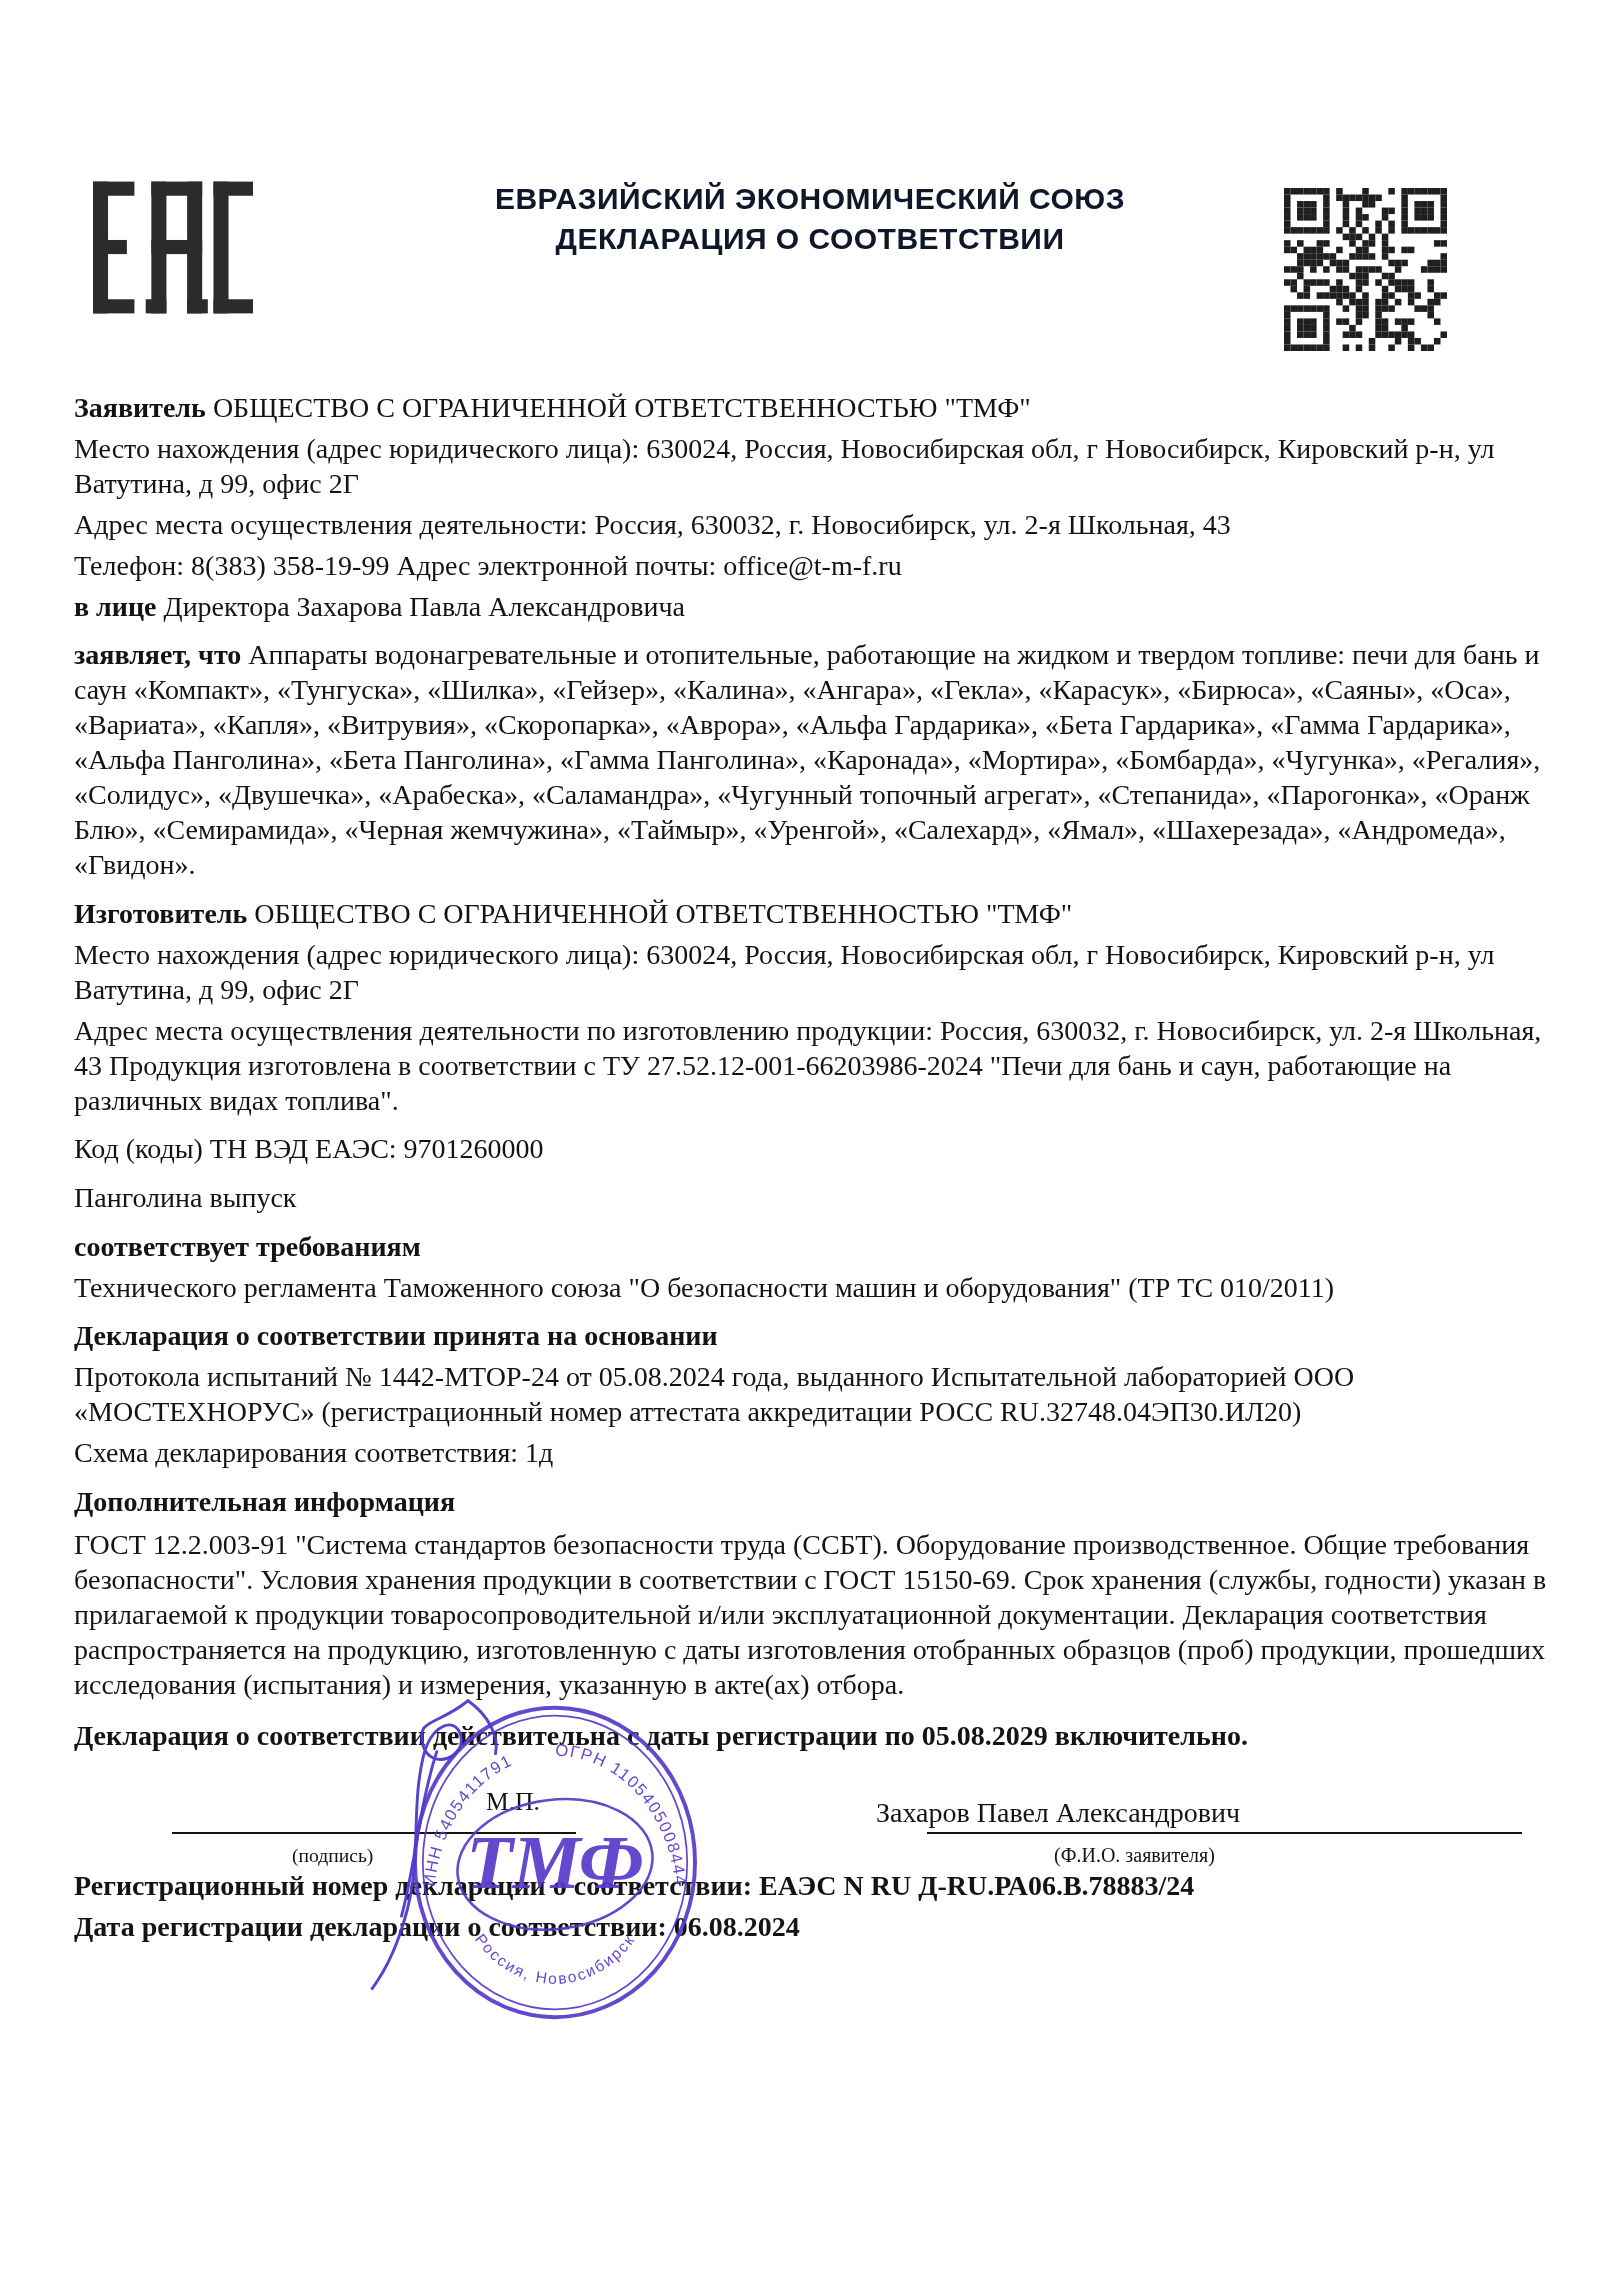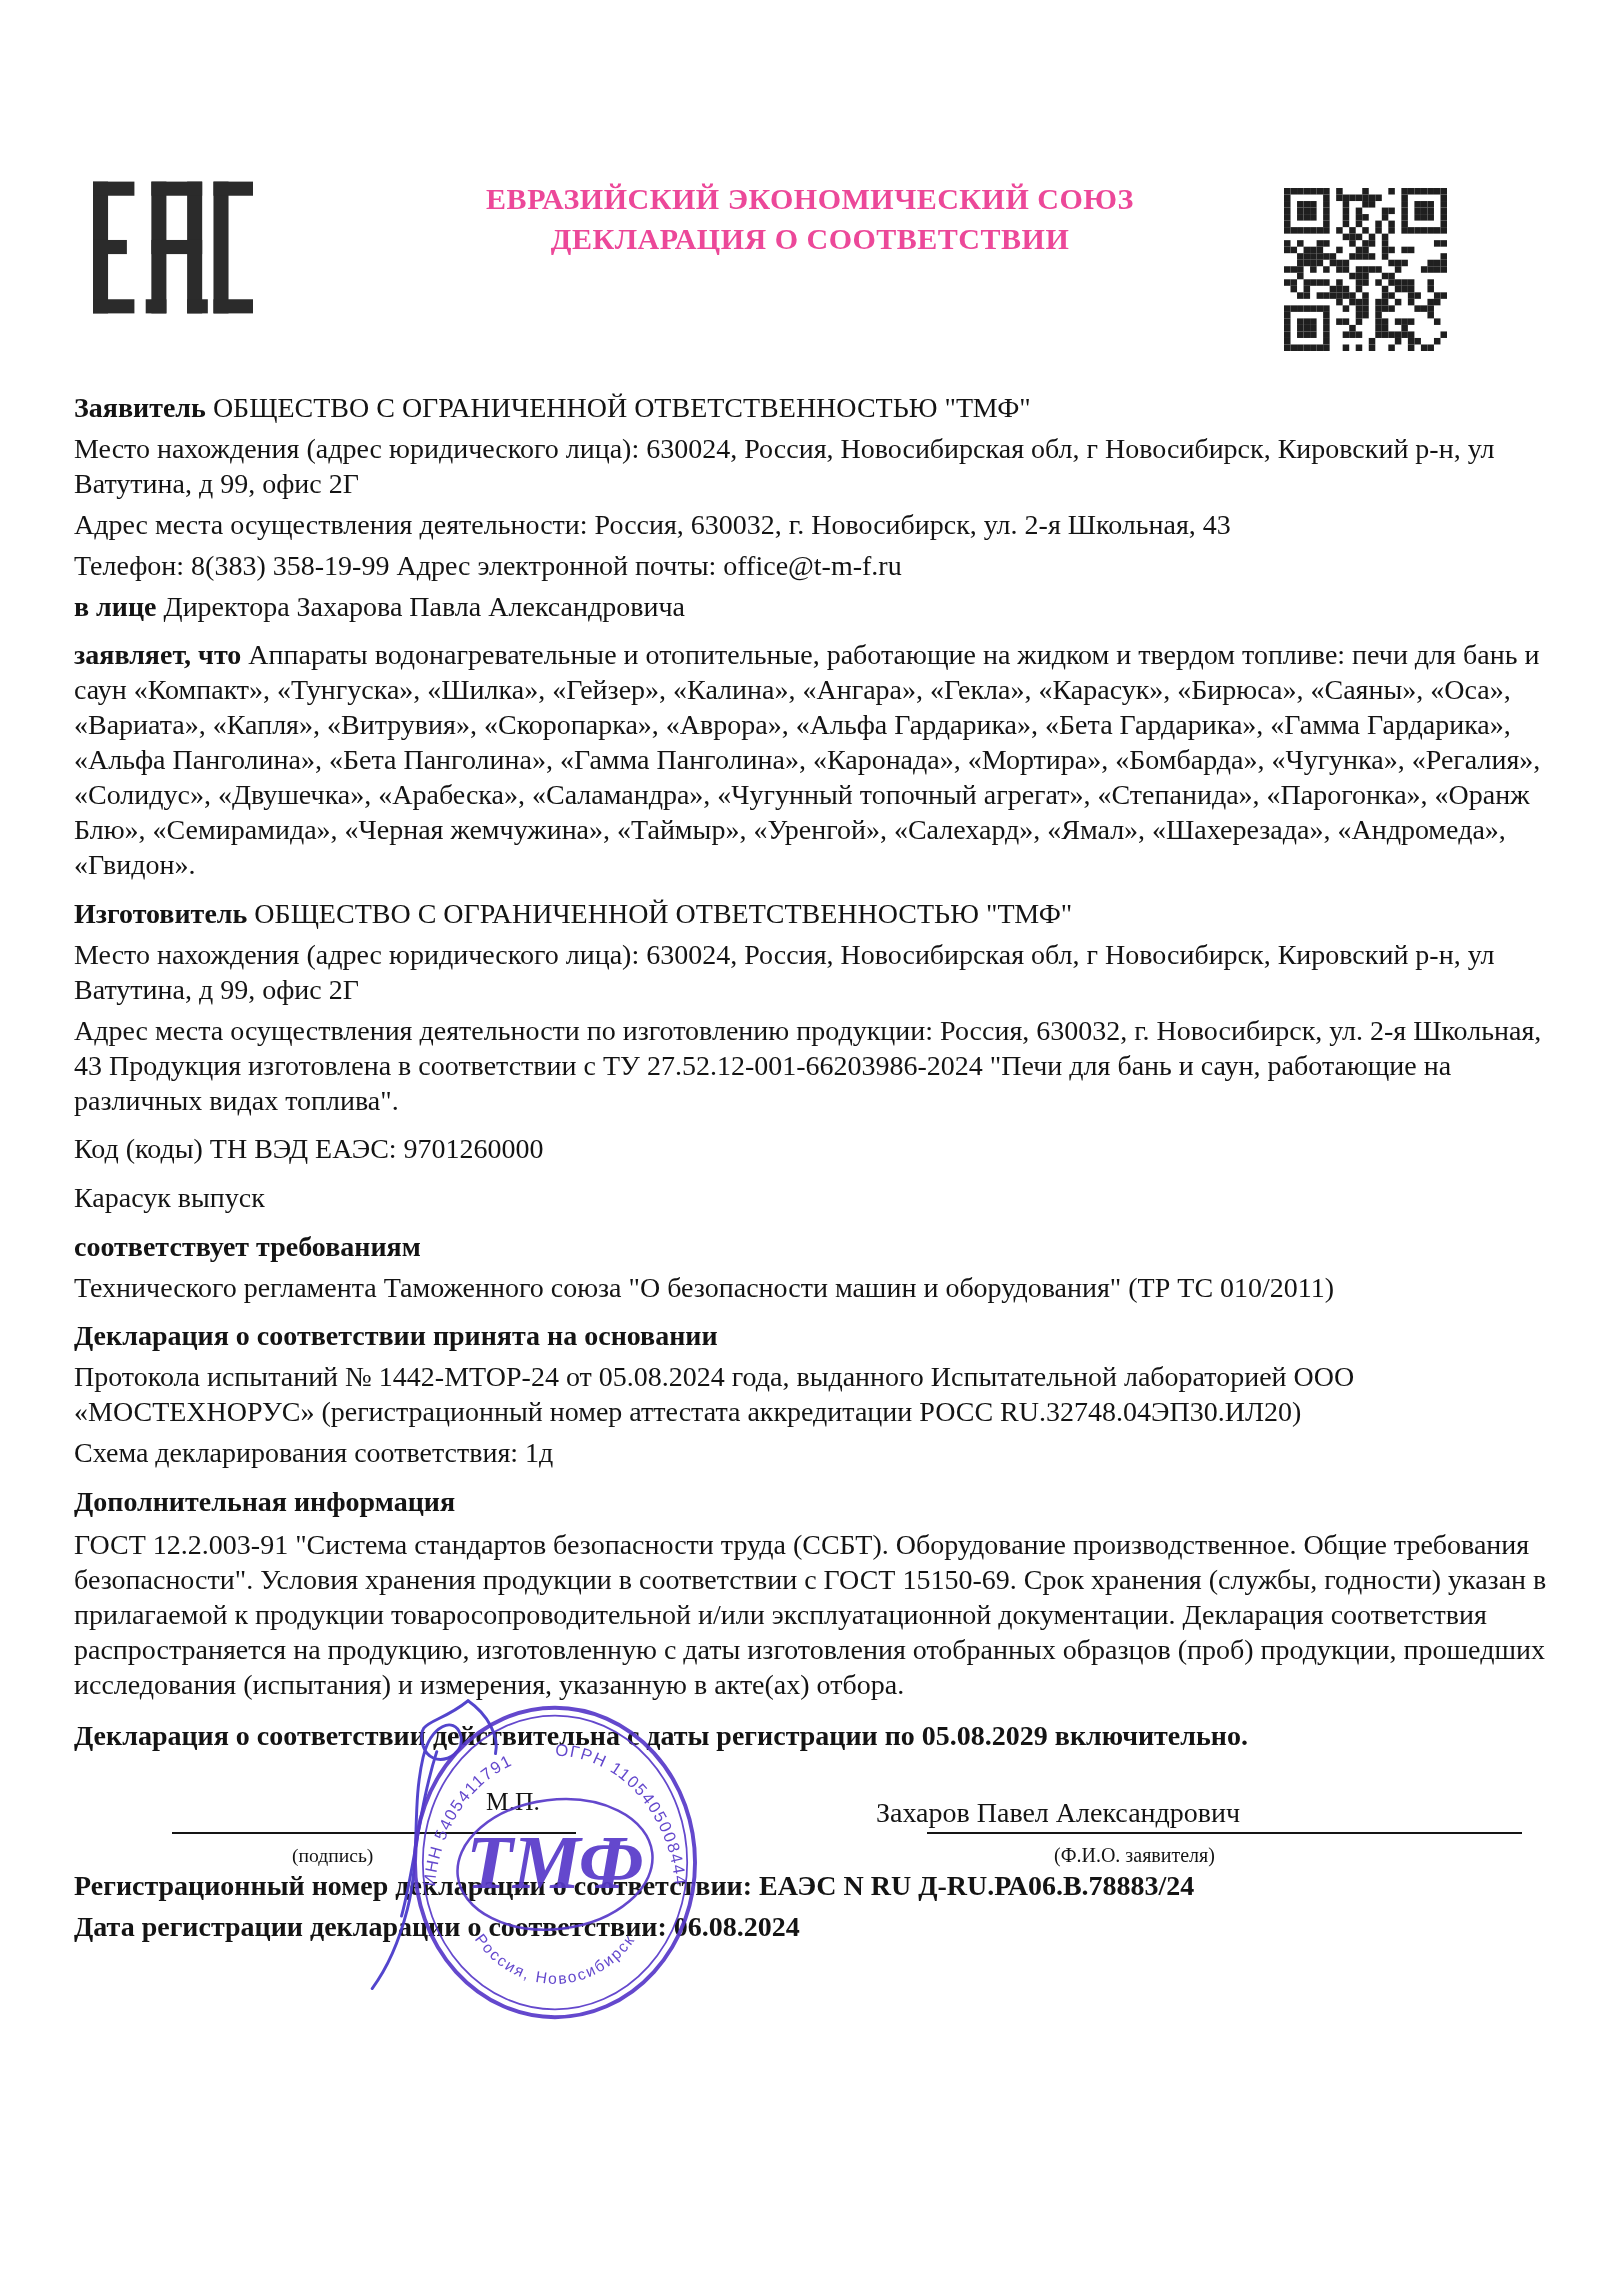--- a/index.html
+++ b/index.html
@@ -5,22 +5,22 @@
   html,body{margin:0;padding:0;background:#e8e8e8;}
   .page{
     position:relative;width:1620px;height:2292px;background:#ffffff;
     font-family:"Liberation Serif",serif;color:#141414;overflow:hidden;
     margin:0 auto;
   }
   
   .eac-logo{position:absolute;left:93px;top:179px;width:160px;height:137px;}
   .doc-title{
     position:absolute;left:0;right:0;top:179px;text-align:center;
-    font-family:Liberation Serif, serif;font-weight:bold;
-    font-size:30px;line-height:40px;letter-spacing:0.5px;color:#ec4899;
+    font-family:Liberation Sans, sans-serif;font-weight:bold;
+    font-size:30px;line-height:40px;letter-spacing:0.5px;color:#0f172a;
   }
   .qr{position:absolute;left:1284px;top:188px;width:163px;height:163px;}
   
   .body-text{position:absolute;left:74px;top:390px;width:1476px;font-size:28px;line-height:35px;}
   .body-text p{margin:0 0 5.9px 0;}
   p.sec-gap{margin-top:13.7px;}
   .b{font-weight:bold;}
   
   .bottom-block{position:relative;margin-top:15.7px;}
   .validity{font-weight:bold;}
@@ -382,21 +382,21 @@
     <p>Телефон: 8(383) 358-19-99 Адрес электронной почты: office@t-m-f.ru</p>
     <p><span class="b">в лице</span><span> Директора Захарова Павла Александровича</span></p>
 
     <p class="sec-gap"><span class="b">заявляет, что</span><span> Аппараты водонагревательные и отопительные, работающие на жидком и твердом топливе: печи для бань и саун «Компакт», «Тунгуска», «Шилка», «Гейзер», «Калина», «Ангара», «Гекла», «Карасук», «Бирюса», «Саяны», «Оса», «Вариата», «Капля», «Витрувия», «Скоропарка», «Аврора», «Альфа Гардарика», «Бета Гардарика», «Гамма Гардарика», «Альфа Панголина», «Бета Панголина», «Гамма Панголина», «Каронада», «Мортира», «Бомбарда», «Чугунка», «Регалия», «Солидус», «Двушечка», «Арабеска», «Саламандра», «Чугунный топочный агрегат», «Степанида», «Парогонка», «Оранж Блю», «Семирамида», «Черная жемчужина», «Таймыр», «Уренгой», «Салехард», «Ямал», «Шахерезада», «Андромеда», «Гвидон».</span></p>
 
     <p class="sec-gap"><span class="b">Изготовитель</span><span> ОБЩЕСТВО С ОГРАНИЧЕННОЙ ОТВЕТСТВЕННОСТЬЮ "ТМФ"</span></p>
     <p>Место нахождения (адрес юридического лица): 630024, Россия, Новосибирская обл, г Новосибирск, Кировский р-н, ул Ватутина, д 99, офис 2Г</p>
     <p>Адрес места осуществления деятельности по изготовлению продукции: Россия, 630032, г. Новосибирск, ул. 2-я Школьная, 43 Продукция изготовлена в соответствии с ТУ 27.52.12-001-66203986-2024 "Печи для бань и саун, работающие на различных видах топлива".</p>
 
     <p class="sec-gap">Код (коды) ТН ВЭД ЕАЭС: 9701260000</p>
-    <p class="sec-gap">Карасук выпуск</p>
+    <p class="sec-gap">Панголина выпуск</p>
 
     <p class="sec-gap b">соответствует требованиям</p>
     <p>Технического регламента Таможенного союза "О безопасности машин и оборудования" (ТР ТС 010/2011)</p>
 
     <p class="sec-gap b">Декларация о соответствии принята на основании</p>
     <p>Протокола испытаний № 1442-МТОР-24 от 05.08.2024 года, выданного Испытательной лабораторией ООО «МОСТЕХНОРУС» (регистрационный номер аттестата аккредитации РОСС RU.32748.04ЭП30.ИЛ20)</p>
     <p>Схема декларирования соответствия: 1д</p>
 
     <p class="sec-gap b" style="margin-bottom:8px">Дополнительная информация</p>
     <p>ГОСТ 12.2.003-91 "Система стандартов безопасности труда (ССБТ). Оборудование производственное. Общие требования безопасности". Условия хранения продукции в соответствии с ГОСТ 15150-69. Срок хранения (службы, годности) указан в прилагаемой к продукции товаросопроводительной и/или эксплуатационной документации. Декларация соответствия распространяется на продукцию, изготовленную с даты изготовления отобранных образцов (проб) продукции, прошедших исследования (испытания) и измерения, указанную в акте(ах) отбора.</p>

